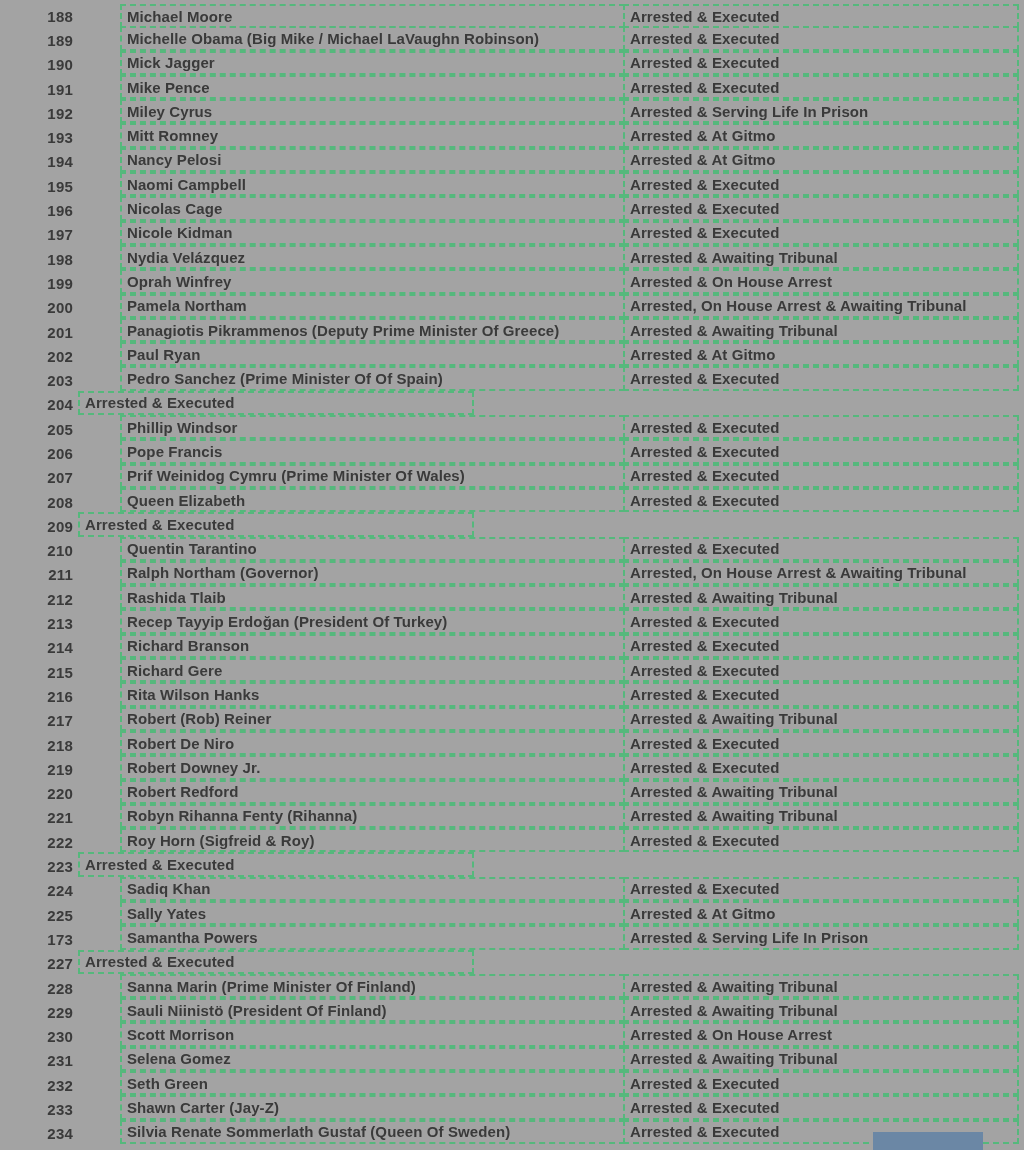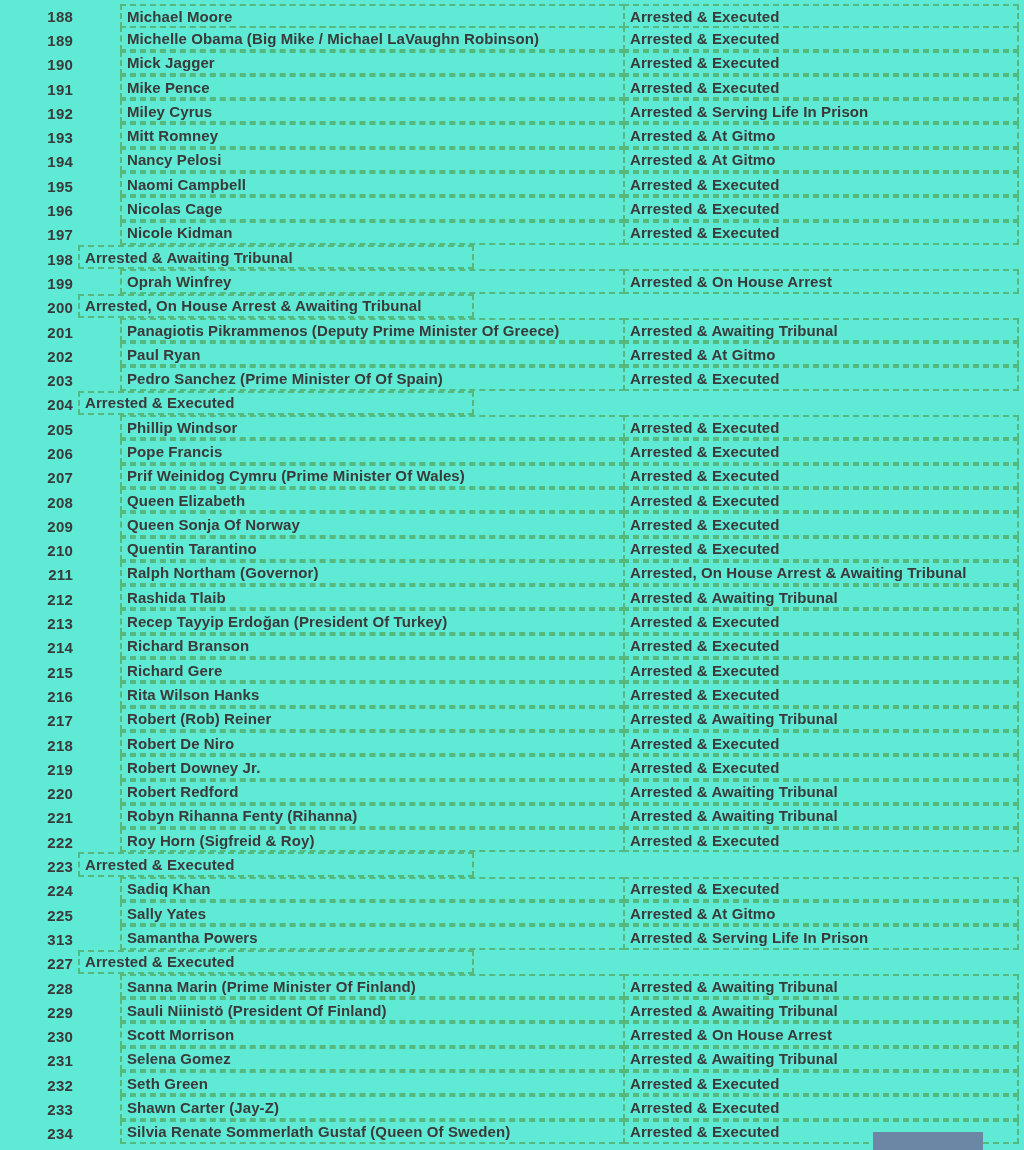--- a/index.html
+++ b/index.html
@@ -4,21 +4,21 @@
 <style>
   html, body {
     margin: 0;
     padding: 0;
     background: #ffffff;
   }
   .page {
     position: relative;
     width: 1024px;
     height: 1150px;
-    background: #5eead4;
+    background: #a3a3a3;
     overflow: hidden;
     font-family: "Liberation Sans", sans-serif;
   }
   .table {
     position: absolute;
     left: 0;
     top: 4px;
   }
   .row {
     display: flex;
@@ -121,29 +121,31 @@
         <div class="cell name">Nicolas Cage</div>
         <div class="cell status">Arrested &amp; Executed</div>
       </div>
       <div class="row">
         <div class="num">197</div>
         <div class="cell name">Nicole Kidman</div>
         <div class="cell status">Arrested &amp; Executed</div>
       </div>
       <div class="row">
         <div class="num">198</div>
+        <div class="cell name">Nydia Velázquez</div>
         <div class="cell status">Arrested &amp; Awaiting Tribunal</div>
       </div>
       <div class="row">
         <div class="num">199</div>
         <div class="cell name">Oprah Winfrey</div>
         <div class="cell status">Arrested &amp; On House Arrest</div>
       </div>
       <div class="row">
         <div class="num">200</div>
+        <div class="cell name">Pamela Northam</div>
         <div class="cell status">Arrested, On House Arrest &amp; Awaiting Tribunal</div>
       </div>
       <div class="row">
         <div class="num">201</div>
         <div class="cell name">Panagiotis Pikrammenos (Deputy Prime Minister Of Greece)</div>
         <div class="cell status">Arrested &amp; Awaiting Tribunal</div>
       </div>
       <div class="row">
         <div class="num">202</div>
         <div class="cell name">Paul Ryan</div>
@@ -173,21 +175,20 @@
         <div class="cell name">Prif Weinidog Cymru (Prime Minister Of Wales)</div>
         <div class="cell status">Arrested &amp; Executed</div>
       </div>
       <div class="row">
         <div class="num">208</div>
         <div class="cell name">Queen Elizabeth</div>
         <div class="cell status">Arrested &amp; Executed</div>
       </div>
       <div class="row">
         <div class="num">209</div>
-        <div class="cell name">Queen Sonja Of Norway</div>
         <div class="cell status">Arrested &amp; Executed</div>
       </div>
       <div class="row">
         <div class="num">210</div>
         <div class="cell name">Quentin Tarantino</div>
         <div class="cell status">Arrested &amp; Executed</div>
       </div>
       <div class="row">
         <div class="num">211</div>
         <div class="cell name">Ralph Northam (Governor)</div>
@@ -256,21 +257,21 @@
         <div class="num">224</div>
         <div class="cell name">Sadiq Khan</div>
         <div class="cell status">Arrested &amp; Executed</div>
       </div>
       <div class="row">
         <div class="num">225</div>
         <div class="cell name">Sally Yates</div>
         <div class="cell status">Arrested &amp; At Gitmo</div>
       </div>
       <div class="row">
-        <div class="num">313</div>
+        <div class="num">173</div>
         <div class="cell name">Samantha Powers</div>
         <div class="cell status">Arrested &amp; Serving Life In Prison</div>
       </div>
       <div class="row">
         <div class="num">227</div>
         <div class="cell status">Arrested &amp; Executed</div>
       </div>
       <div class="row">
         <div class="num">228</div>
         <div class="cell name">Sanna Marin (Prime Minister Of Finland)</div>

